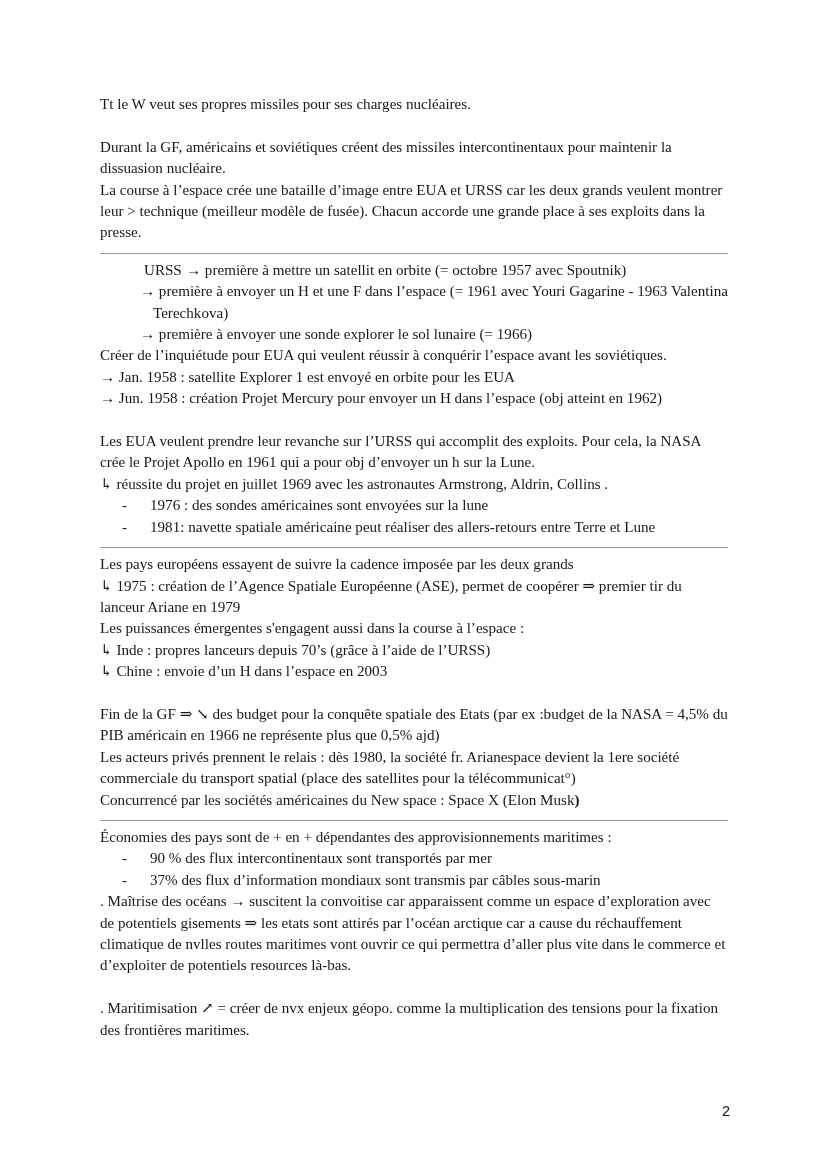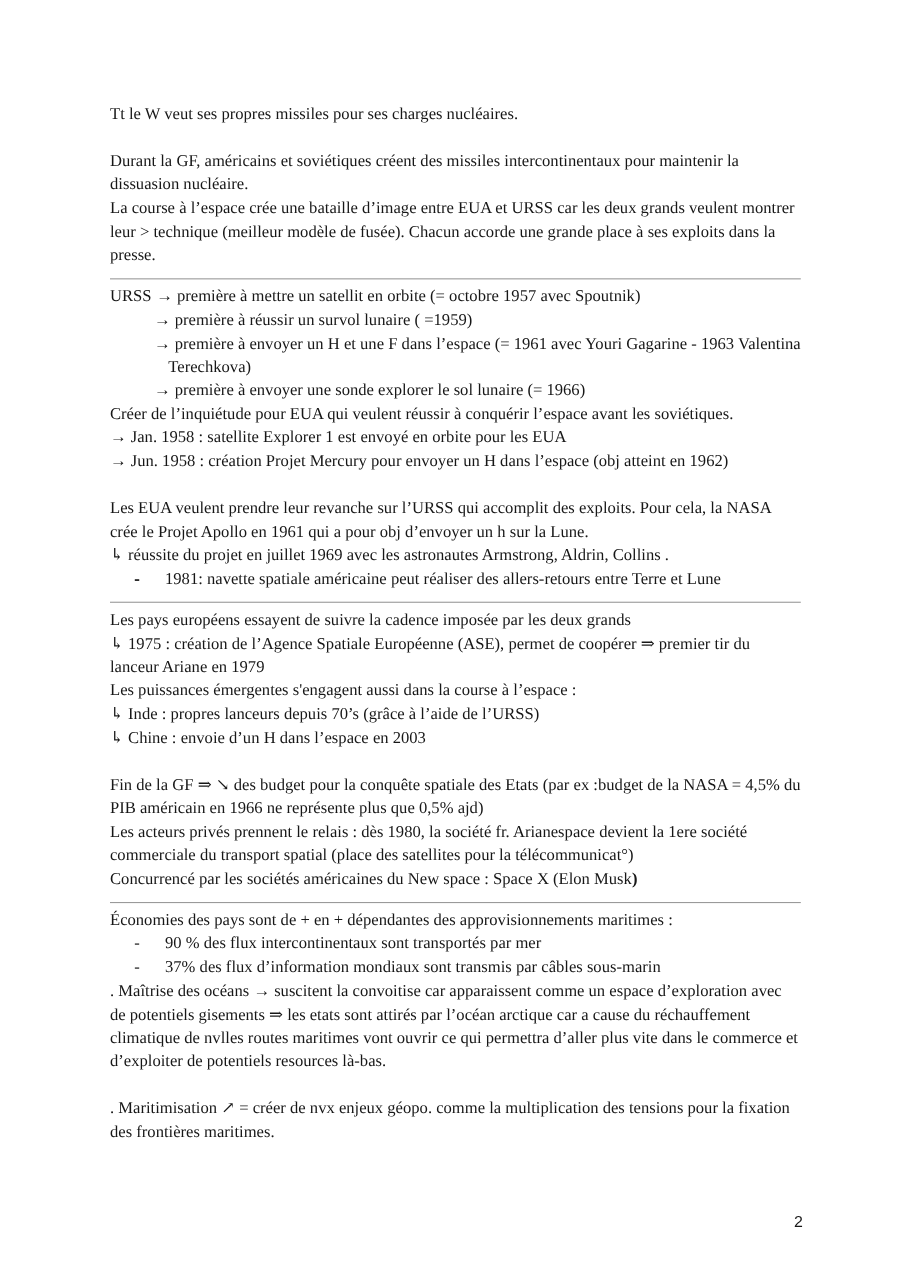--- a/index.html
+++ b/index.html
@@ -38,20 +38,21 @@
     height: 0;
   }
   
   .ursslist { margin: 0; }
   .urss-first {
     font-size: 15.1px;
     line-height: 21.4px;
     text-indent: 0;
     padding-left: 42px;
     position: relative;
+    margin-left: 44px;
   }
   .urss-first .lead {
     position: absolute;
     left: 0;
     top: 0;
   }
   .urss-row {
     font-size: 15.1px;
     line-height: 21.4px;
     padding-left: 53px;
@@ -91,34 +92,34 @@
     <p class="para">Durant la GF, américains et soviétiques créent des missiles intercontinentaux pour maintenir la dissuasion nucléaire.</p>
     <p class="para">La course à l’espace crée une bataille d’image entre EUA et URSS car les deux grands veulent montrer leur &gt; technique (meilleur modèle de fusée). Chacun accorde une grande place à ses exploits dans la presse.</p>
 
     <hr class="rule">
 
     <div class="ursslist">
       <div class="urss-first">
         <span class="lead">URSS</span>
         <span>→ première à mettre un satellit en orbite (= octobre 1957 avec Spoutnik)</span>
       </div>
-      <div class="urss-row">→ première à réussir un survol lunaire ( =1959)</div>
       <div class="urss-row">→ première à envoyer un H et une F dans l’espace (= 1961 avec Youri Gagarine - 1963 Valentina Terechkova)</div>
       <div class="urss-row">→ première à envoyer une sonde explorer le sol lunaire (= 1966)</div>
     </div>
     <p class="para">Créer de l’inquiétude pour EUA qui veulent réussir à conquérir l’espace avant les soviétiques.</p>
     <p class="para">→ Jan. 1958 : satellite Explorer 1 est envoyé en orbite pour les EUA</p>
     <p class="para">→ Jun. 1958 : création Projet Mercury pour envoyer un H dans l’espace (obj atteint en 1962)</p>
 
     <div class="spacer-lg"></div>
 
     <p class="para">Les EUA veulent prendre leur revanche sur l’URSS qui accomplit des exploits. Pour cela, la NASA crée le Projet Apollo en 1961 qui a pour obj d’envoyer un h sur la Lune.</p>
     <p class="para">↳ réussite du projet en juillet 1969 avec les astronautes Armstrong, Aldrin, Collins .</p>
     <div class="dash-row">
       <span class="dash">-</span>
+      <span>1976 : des sondes américaines sont envoyées sur la lune</span>
     </div>
     <div class="dash-row">
       <span class="dash">-</span>
       <span>1981: navette spatiale américaine peut réaliser des allers-retours entre Terre et Lune</span>
     </div>
 
     <hr class="rule">
 
     <p class="para">Les pays européens essayent de suivre la cadence imposée par les deux grands</p>
     <p class="para">↳ 1975 : création de l’Agence Spatiale Européenne (ASE), permet de coopérer ⇒ premier tir du lanceur Ariane en 1979</p>

